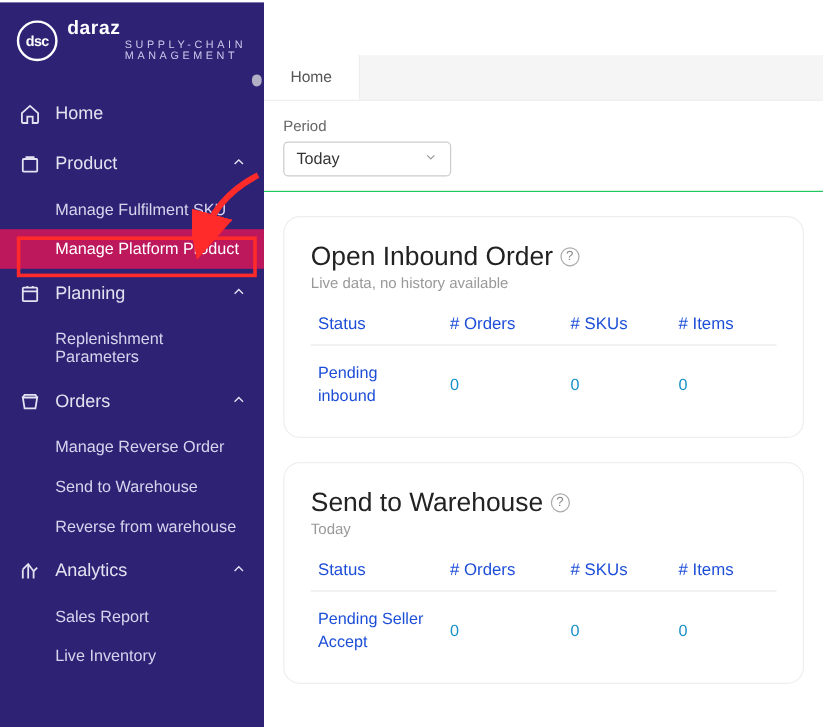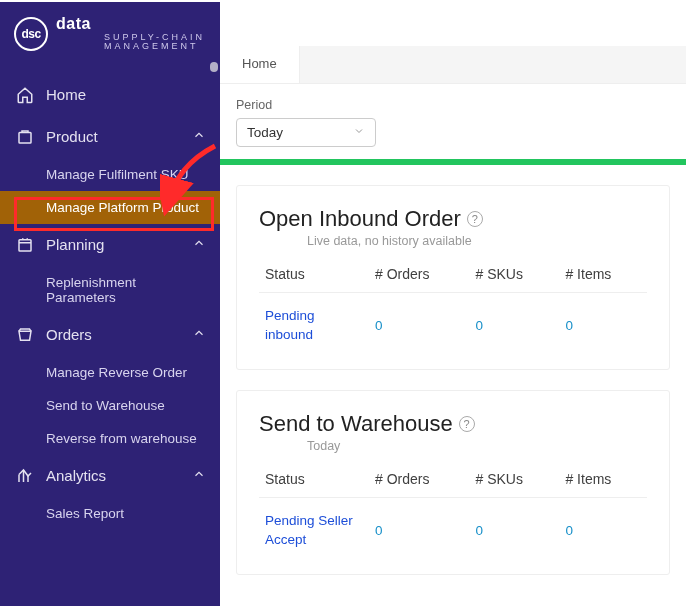--- a/index.html
+++ b/index.html
@@ -66,21 +66,21 @@
   .nav-item .chev {
     margin-left: auto;
   }
   .sub-item {
     padding: 9px 14px 9px 46px;
     font-size: 13.5px;
     cursor: pointer;
     color: #d8d4ee;
   }
   .sub-item.active {
-    background: #a16207;
+    background: #be185d;
     color: #fff;
   }
   .highlight-box {
     position: absolute;
     border: 3px solid #ff2a2a;
     width: 200px;
     height: 34px;
     left: 14px;
     top: 197px;
     pointer-events: none;
@@ -121,41 +121,41 @@
   }
   .tab {
     background: #fff;
     padding: 10px 22px;
     font-size: 13px;
     color: #555;
     border-right: 1px solid #eee;
   }
   .period-area {
     padding: 14px 4px 12px 16px;
-    border-bottom: 6px solid #22c55e;
+    border-bottom: 1px solid #22c55e;
   }
   .period-label { font-size: 12.5px; color: #666; margin-bottom: 6px; }
   .select {
     display: inline-flex;
     align-items: center;
     justify-content: space-between;
     border: 1px solid #ccc;
     border-radius: 4px;
     padding: 6px 10px;
     width: 140px;
     font-size: 13.5px;
     cursor: pointer;
     color: #333;
   }
   .select .chev-down { color: #999; }
 
   .card {
     margin: 20px 16px;
     border: 1px solid #eee;
-    border-radius: 3px;
+    border-radius: 14px;
     padding: 20px 22px 10px 22px;
   }
   .card h2 {
     font-size: 22px;
     font-weight: 400;
     color: #222;
     display: flex;
     align-items: center;
   }
   .card h2 .q {
@@ -167,31 +167,30 @@
     display: inline-flex;
     align-items: center;
     justify-content: center;
     color: #888;
   }
   .card .subtitle {
     font-size: 12.5px;
     color: #999;
     margin-top: 2px;
     margin-bottom: 8px;
-    margin-left: 48px;
   }
   table {
     width: 100%;
     border-collapse: collapse;
     font-size: 14px;
   }
   th {
     text-align: left;
     font-weight: 400;
-    color: #404040;
+    color: #1d4ed8;
     padding: 10px 6px;
     border-bottom: 1px solid #eee;
     font-size: 14px;
   }
   td {
     padding: 14px 6px;
     border-bottom: 1px solid #eee;
     vertical-align: middle;
     color: #444;
     font-size: 13.5px;
@@ -207,21 +206,21 @@
   }
   tr:last-child td { border-bottom: none; }
 </style>
 </head>
 <body>
 
 <div class="sidebar">
   <div class="logo-row">
     <div class="dsc">dsc</div>
     <div class="logo-text">
-      <div class="brand">data</div>
+      <div class="brand">daraz</div>
       <div class="sub">SUPPLY-CHAIN</div>
       <div class="sub">MANAGEMENT</div>
     </div>
   </div>
 
   <div class="nav">
 
     <div class="nav-item parent">
       <span class="icon">
         <svg width="18" height="18" viewBox="0 0 24 24" fill="none" stroke="currentColor" stroke-width="2">
@@ -291,20 +290,21 @@
           </svg>
       </span>
       <span>Analytics</span>
       <span class="chev">
         <svg width="14" height="14" viewBox="0 0 24 24" fill="none" stroke="currentColor" stroke-width="2">
             <polyline points="6 15 12 9 18 15"></polyline>
           </svg>
       </span>
     </div>
     <div class="sub-item">Sales Report</div>
+    <div class="sub-item">Live Inventory</div>
   </div>
 
   <div class="scrollbar"></div>
 </div>
 
 <div class="highlight-box"></div>
 <svg class="arrow-annot" width="70" height="80">
   <defs>
     <marker id="ahead" markerWidth="8" markerHeight="8" refX="5" refY="4" orient="auto">
       <path d="M0,0 L8,4 L0,8 z" fill="#ff2a2a"></path>

